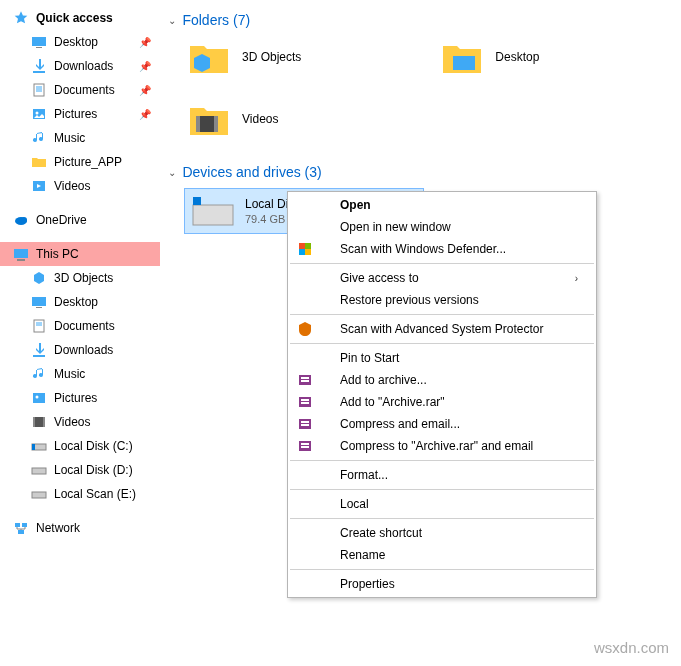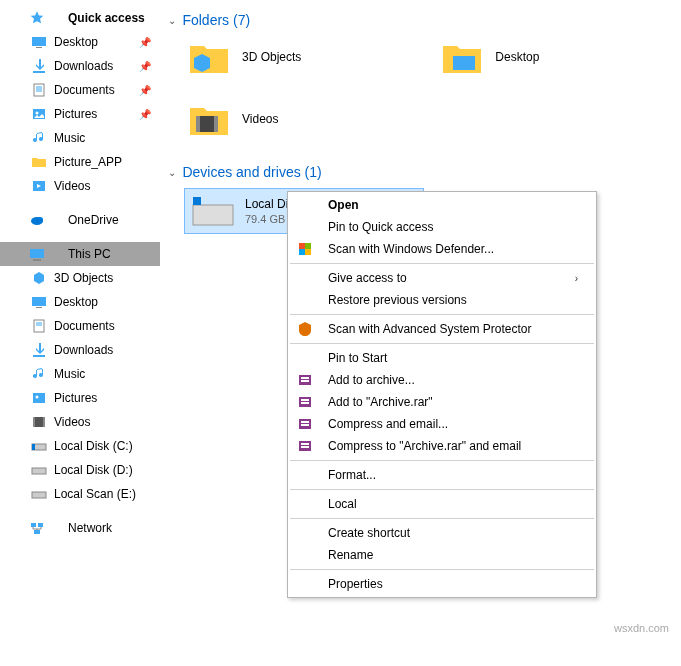--- a/index.html
+++ b/index.html
@@ -1,46 +1,46 @@
 <!DOCTYPE html>
 <html><head>
 <meta charset="utf-8">
 <style>
 * { box-sizing: border-box; margin:0; padding:0; }
 body { font: 12px "Segoe UI", Tahoma, sans-serif; background:#fff; color:#000; overflow:hidden; width:681px; height:666px; position:relative; }
 .layout { display:flex; height:100%; }
 .nav { width:160px; padding:6px 0; }
 .nav-item, .nav-sub { display:flex; align-items:center; height:24px; cursor:default; }
-.nav-item { padding-left:28px; gap:22px; }
+.nav-item { padding-left:12px; gap:6px; }
 .nav-item.bold { font-weight:600; }
 .nav-sub { padding-left:30px; gap:6px; }
 .nav-sub .pin { margin-left:auto; margin-right:8px; color:#555; font-size:10px; }
-.nav-sel { background:#a3a3a3; }
+.nav-sel { background:#fca5a5; }
 .ico { width:18px; height:18px; display:flex; align-items:center; justify-content:center; }
 .spacer { height:10px; }
 .main { flex:1; padding:8px 0 0 0; }
 .section-h { display:flex; align-items:center; color:#0066cc; font-size:14px; padding:4px 0 8px 8px; gap:6px; }
 .section-h .chev { color:#555; font-size:10px; }
 .folders { display:flex; flex-wrap:wrap; gap:40px; padding:0 0 20px 28px; }
 .folder-tile { display:flex; align-items:center; gap:12px; }
 .folder-big { width:42px; height:42px; display:flex; align-items:center; justify-content:center; }
 .drives { display:flex; gap:50px; padding:0 0 0 24px; }
 .drive-tile { display:flex; gap:10px; padding:4px 6px; width:240px; }
 .drive-sel { background:#cde8ff; border:1px solid #7abaff; }
 .drive-icon { width:44px; height:36px; display:flex; align-items:center; justify-content:center; }
 .drive-info { display:flex; flex-direction:column; justify-content:center; gap:2px; }
 .drive-info .sub { color:#666; font-size:11px; }
 .ctx { position:absolute; left:287px; top:191px; width:310px; background:#fff; border:1px solid #b5b5b5; box-shadow:2px 2px 4px rgba(0,0,0,0.2); padding:2px 0; }
-.ctx-item { display:flex; align-items:center; height:22px; padding:0 18px 0 8px; gap:14px; position:relative; }
+.ctx-item { display:flex; align-items:center; height:22px; padding:0 18px 0 8px; gap:26px; position:relative; }
 .ctx-item.bold { font-weight:600; }
 .ctx-item .txt { flex:1; }
 .ctx-item .arrow { font-size:10px; color:#333; }
 .ctx-ico { width:18px; height:18px; display:flex; align-items:center; justify-content:center; }
 .ctx-sep { height:1px; background:#d0d0d0; margin:3px 2px; }
-.watermark { position:absolute; bottom:32px; right:12px; color:#aaa; font-size:11px; }
+.watermark { position:absolute; bottom:10px; right:12px; color:#aaa; font-size:15px; }
 svg { display:block; }
 </style>
 </head>
 <body>
 
 <div class="layout">
 
   <div class="nav">
     <div class="nav-item bold">
       <span class="ico">
@@ -278,21 +278,21 @@
               <rect x="8" y="18" width="4" height="16" fill="#888"></rect>
               <rect x="26" y="18" width="4" height="16" fill="#888"></rect>
             </svg>
           </span>
         <span>Videos</span>
       </div>
     </div>
 
     <div class="section-h">
       <span class="chev">⌄</span>
-      <span>Devices and drives (1)</span>
+      <span>Devices and drives (3)</span>
     </div>
     <div class="drives">
       <div class="drive-tile drive-sel">
         <span class="drive-icon">
             <svg width="44" height="36">
               <rect x="2" y="12" width="40" height="20" fill="#ddd" stroke="#999"></rect>
               <rect x="2" y="4" width="8" height="8" fill="#0078d7"></rect>
             </svg>
           </span>
         <div class="drive-info">
@@ -309,21 +309,21 @@
   </div>
 </div>
 
 <div class="ctx">
   <div class="ctx-item bold">
       <span class="ctx-ico"></span>
       <span class="txt">Open</span>
     </div>
   <div class="ctx-item">
       <span class="ctx-ico"></span>
-      <span class="txt">Pin to Quick access</span>
+      <span class="txt">Open in new window</span>
     </div>
   <div class="ctx-item">
       <span class="ctx-ico">
         <svg width="16" height="16">
           <rect x="2" y="2" width="6" height="6" fill="#f25022"></rect>
           <rect x="8" y="2" width="6" height="6" fill="#7fba00"></rect>
           <rect x="2" y="8" width="6" height="6" fill="#00a4ef"></rect>
           <rect x="8" y="8" width="6" height="6" fill="#ffb900"></rect>
         </svg>
       </span>

